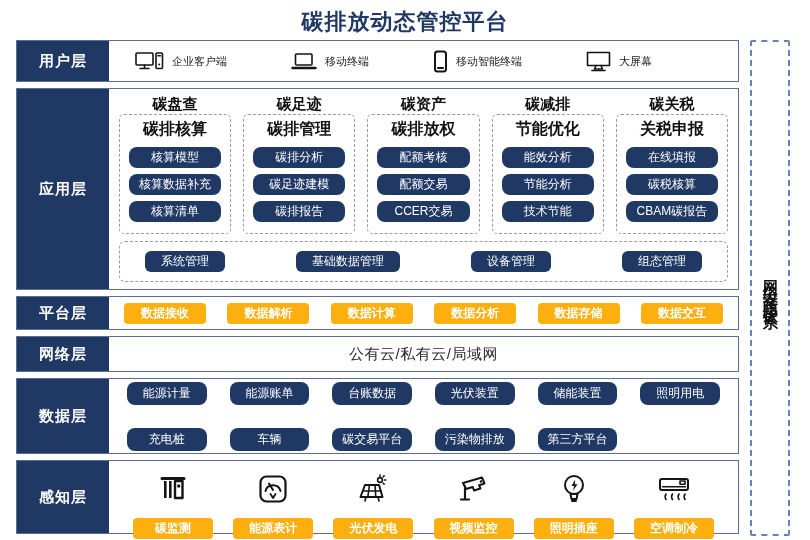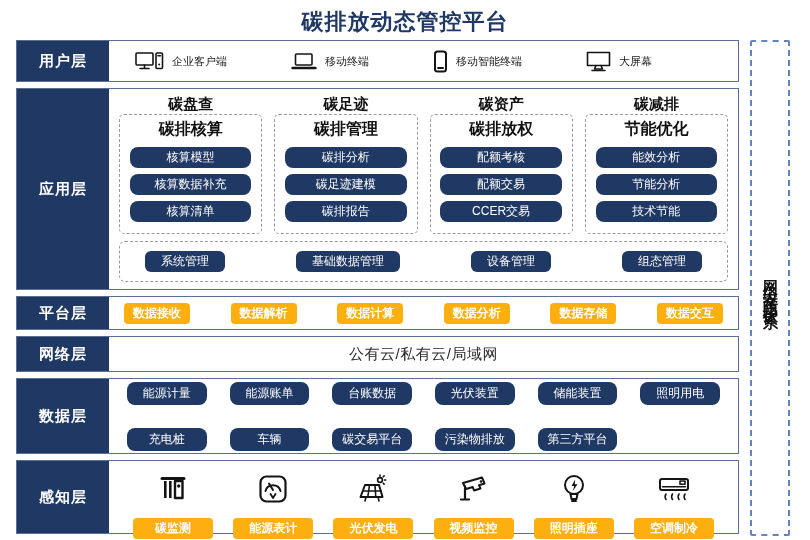--- a/index.html
+++ b/index.html
@@ -34,21 +34,21 @@
   .navy-btn { background:#1F3864; color:#fff; font-size:12px; text-align:center;
     border-radius:8px; padding:4px 6px; line-height:13px; white-space:nowrap; }
   .app-box .navy-btn { width:94%; margin:3px 0; }
   .common-box { margin-top:7px; height:44px; border:1.6px dashed #9a9a9a; border-radius:6px;
     display:flex; align-items:center; justify-content:center; gap:71px; }
   .common-box .navy-btn { padding:4px 16px; border-radius:6px; }
 
   
   .platform-body { display:flex; align-items:center; justify-content:space-between; padding:0 15px; }
   .gold-btn { background:#FCAF0F; color:#fff; font-size:12px; font-weight:700; text-align:center;
-    border-radius:4px; padding:4px 0; width:66px; line-height:13px; white-space:nowrap; }
+    border-radius:4px; padding:4px 0; width:82px; line-height:13px; white-space:nowrap; }
 
   
   .network-body { display:flex; align-items:center; justify-content:center;
     font-size:15px; color:#2b2b2b; letter-spacing:0.5px; }
 
   
   .data-body { display:grid; grid-template-columns:repeat(6,1fr); column-gap:15px; row-gap:9px;
     align-content:center; padding:8px 18px;gap:23px; }
   .data-body .navy-btn { border-radius:8px; padding:5px 2px; }
 
@@ -161,20 +161,29 @@
             <div class="app-col">
               <div class="app-header">碳减排</div>
               <div class="app-box">
                 <div class="app-box-title">节能优化</div>
                 <div class="navy-btn">能效分析</div>
                 <div class="navy-btn">节能分析</div>
                 <div class="navy-btn">技术节能</div>
               </div>
             </div>
 
+            <div class="app-col">
+              <div class="app-header">碳关税</div>
+              <div class="app-box">
+                <div class="app-box-title">关税申报</div>
+                <div class="navy-btn">在线填报</div>
+                <div class="navy-btn">碳税核算</div>
+                <div class="navy-btn">CBAM碳报告</div>
+              </div>
+            </div>
 
           </div>
           <div class="common-box">
             <div class="navy-btn">系统管理</div>
             <div class="navy-btn">基础数据管理</div>
             <div class="navy-btn">设备管理</div>
             <div class="navy-btn">组态管理</div>
           </div>
         </div>
       </div>

